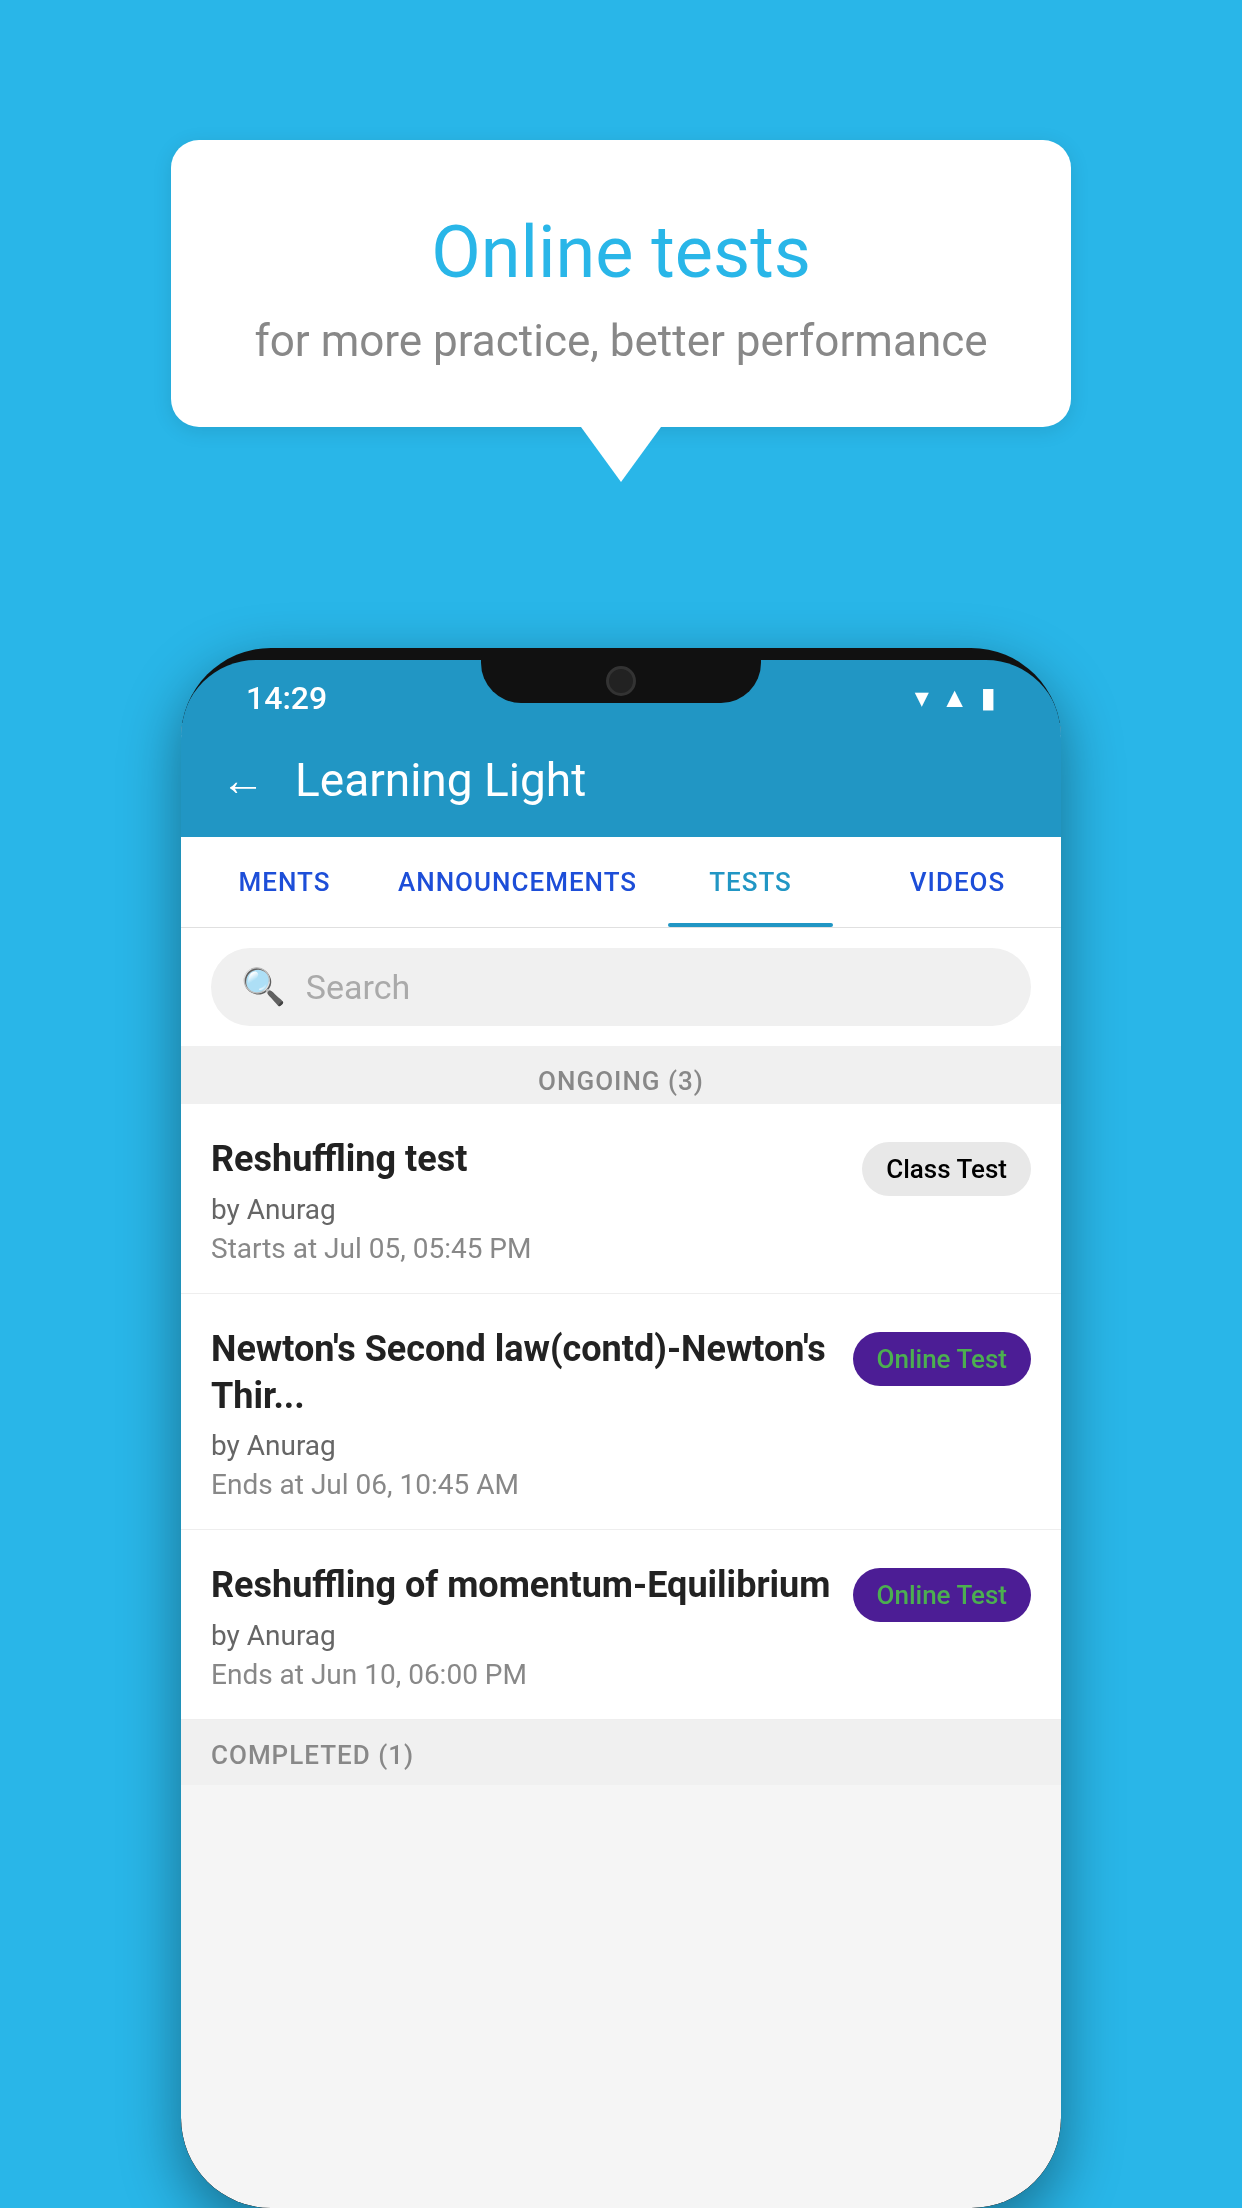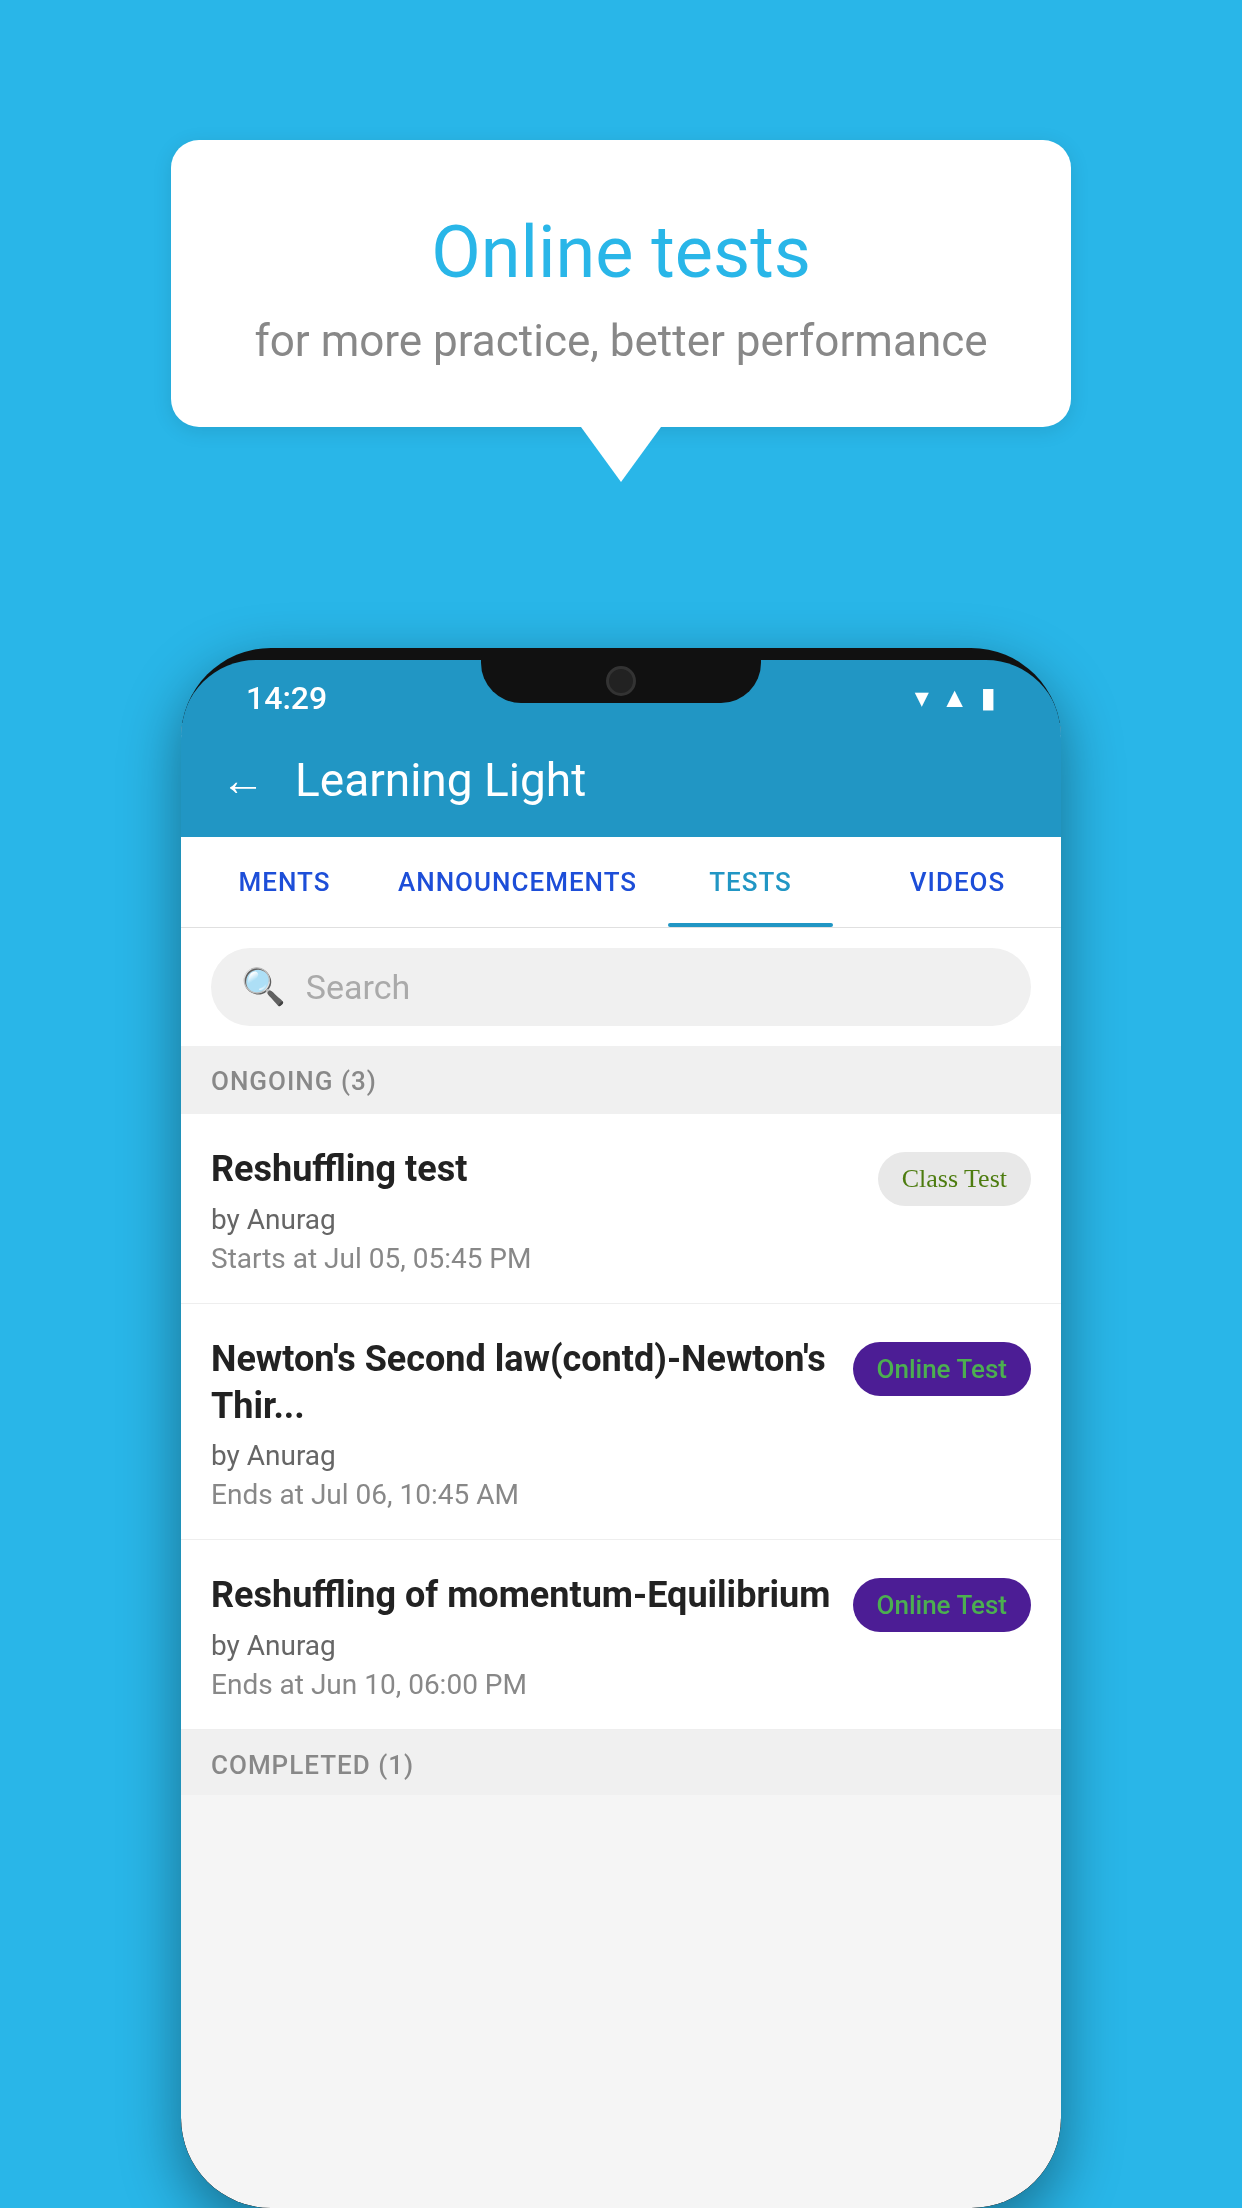--- a/index.html
+++ b/index.html
@@ -226,22 +226,23 @@
       font-size: 36px;
     }
 
     .search-text {
       font-size: 34px;
       color: #aaa;
     }
 
     
     .section-header {
-      padding: 20px 30px 18px;
+      padding: 20px 30px 8px;
       background: #f0f0f0;
+      text-align: center;
     }
 
     .section-title {
       font-size: 26px;
       color: #888;
       font-weight: 500;
       letter-spacing: 1px;
     }
 
     
@@ -283,22 +284,21 @@
       padding: 12px 24px;
       font-size: 26px;
       font-weight: 500;
       white-space: nowrap;
       flex-shrink: 0;
       margin-top: 6px;
     }
 
     .badge-class {
       background: #e8e8e8;
-      color: #4d7c0f;
-      font-family: Liberation Serif, serif;
+      color: #000000;
     }
 
     .badge-online {
       background: #4c1d95;
       color: #4caf50;
     }
 
     
     .completed-section {
       background: #f0f0f0;

